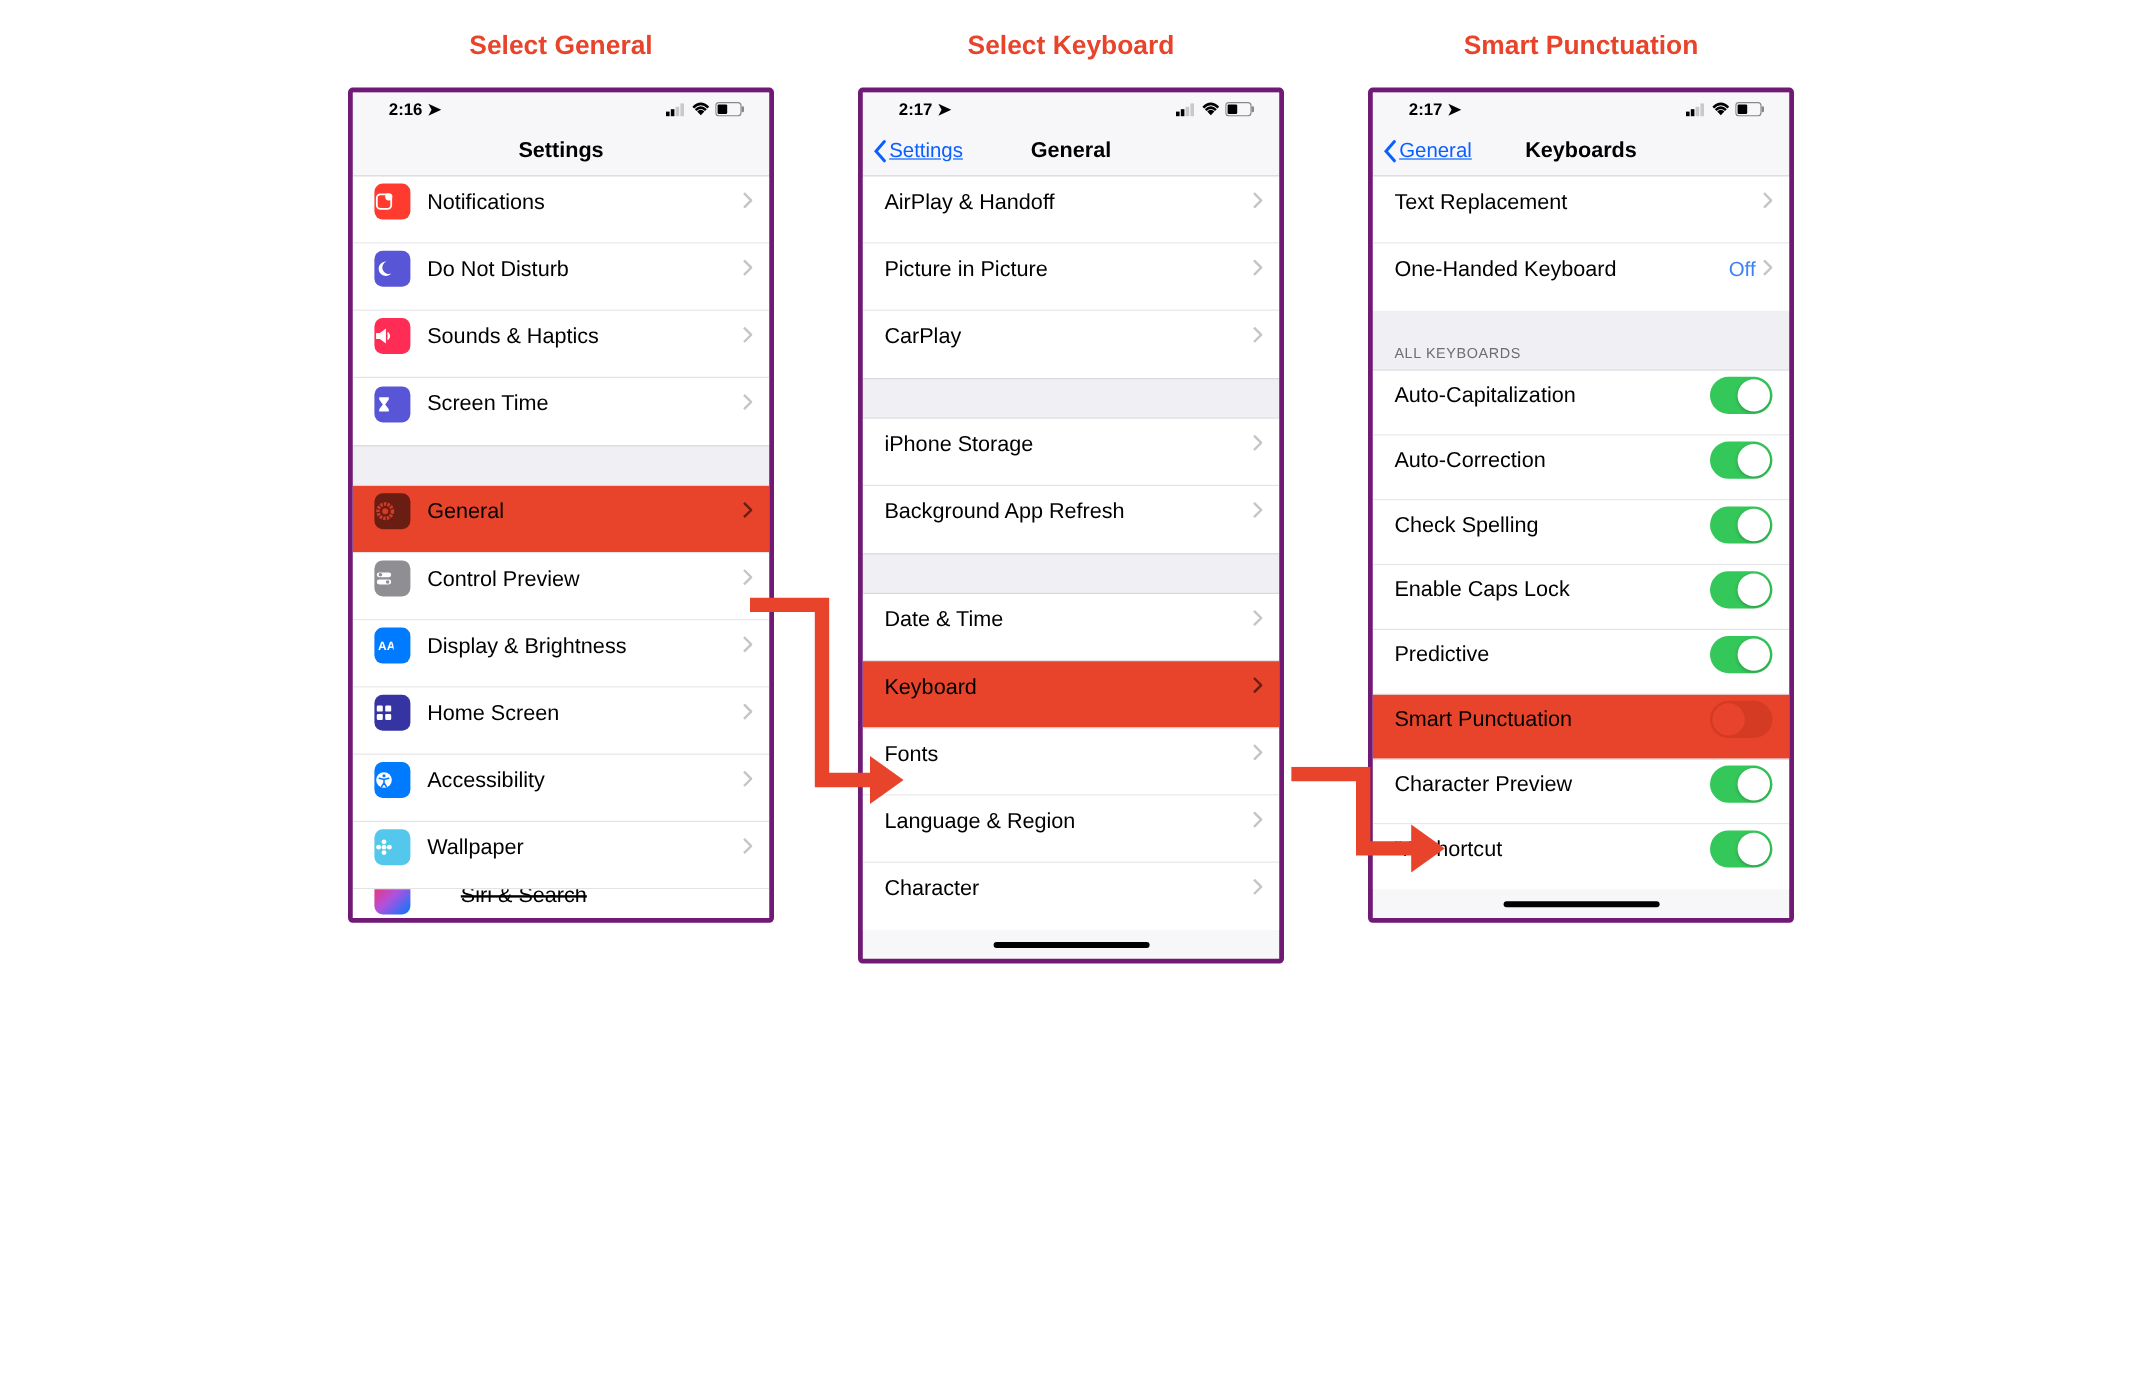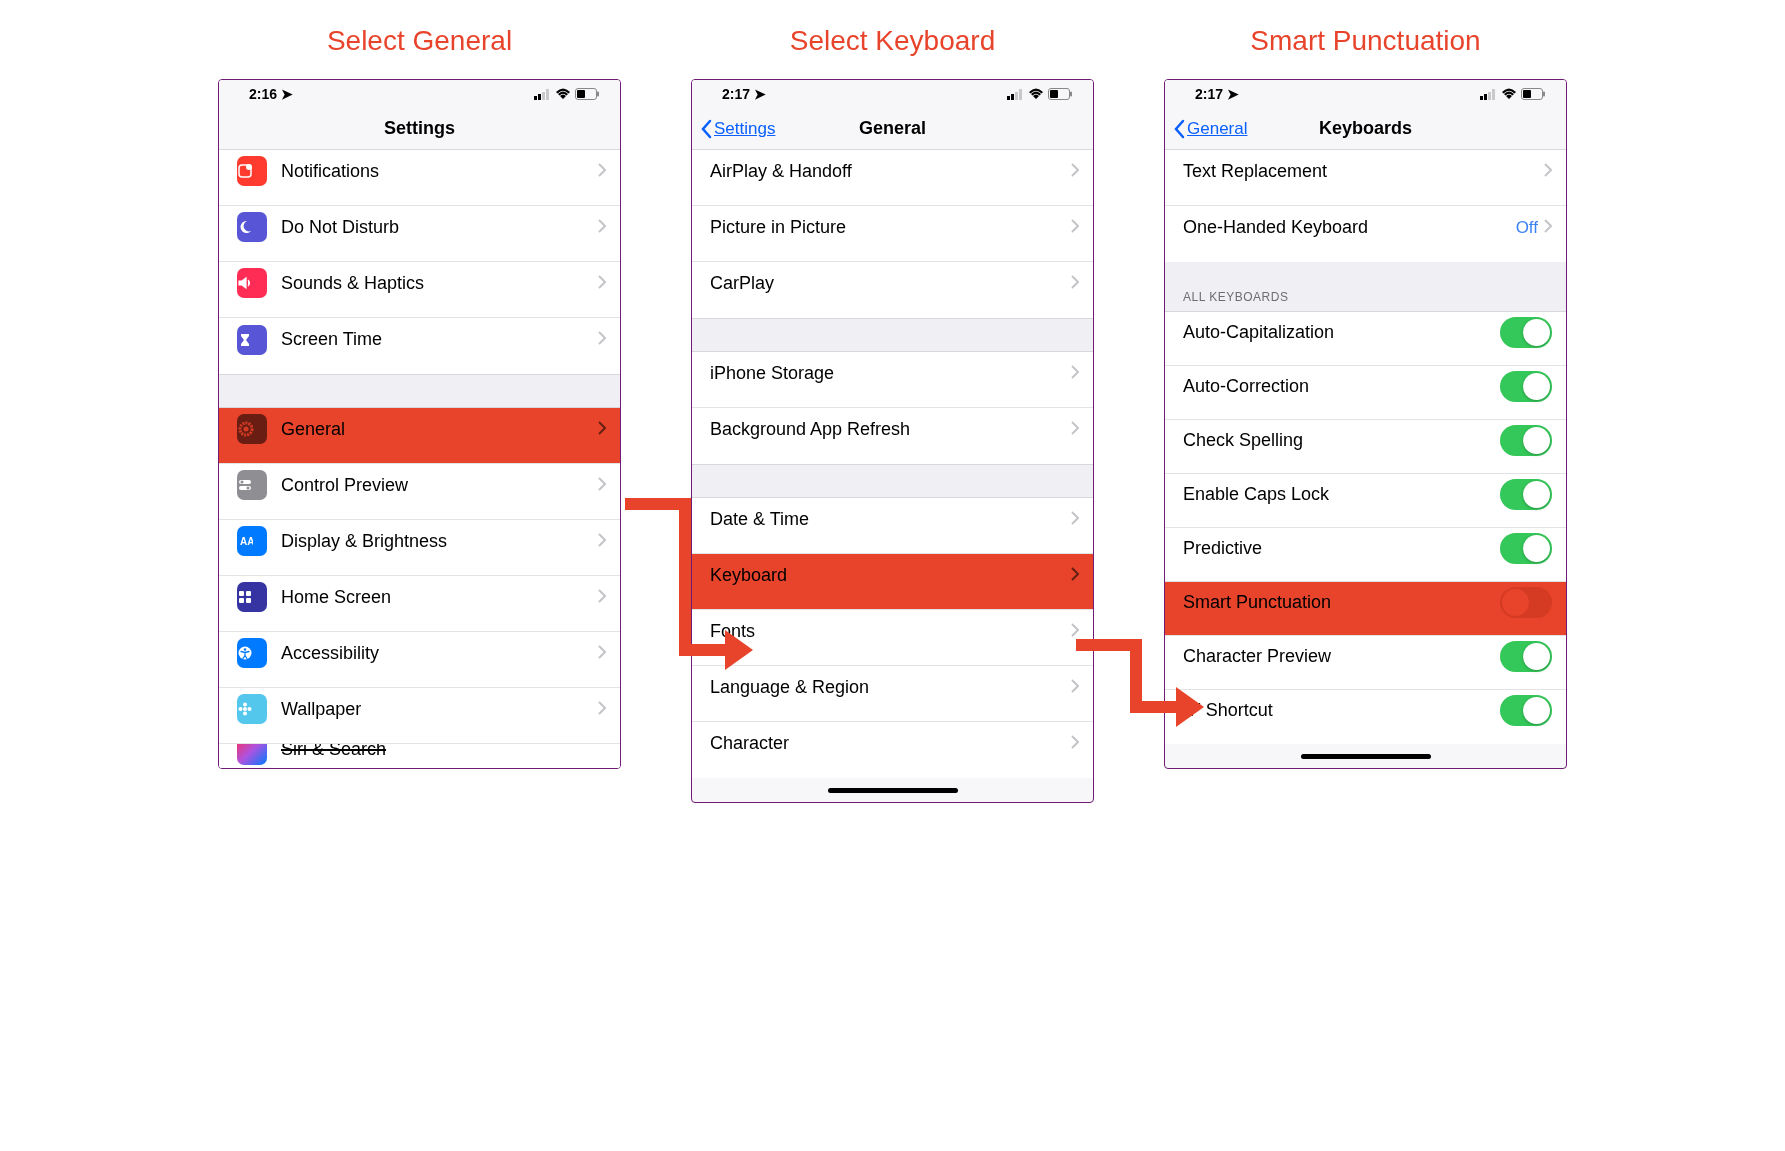--- a/index.html
+++ b/index.html
@@ -11,28 +11,28 @@
   }
   .stage {
     display: flex;
     gap: 70px;
     align-items: flex-start;
     justify-content: center;
   }
   .col { display:flex; flex-direction:column; align-items:center; }
   .caption {
     color:#e8442b;
-    font-weight:400;
-    font-size:28px;
+    font-weight:700;
+    font-size:22px;
     margin-bottom:22px;
   }
   .phone {
-    width: 403px;
+    width: 355px;
     background:#f7f7f9;
-    border:1px solid #701a75;
+    border:4px solid #701a75;
     border-radius:4px;
     overflow:hidden;
     position:relative;
   }
   
   .status {
     height:28px;
     display:flex;
     justify-content:space-between;
     align-items:center;
@@ -297,21 +297,21 @@
                   <circle cx="12.5" cy="8" r="2"></circle>
                 </svg>
               </div>
           <div class="label">Wallpaper</div>
           <div class="chev"><svg width="8" height="14">
                   <path d="M1 1 L7 7 L1 13" stroke-width="2" fill="none" stroke="#c5c5c9"></path>
                 </svg></div>
         </div>
         <div class="row cut" style="min-height:24px">
           <div class="icon" style="background:linear-gradient(135deg,#ff2d55,#af52de,#007aff)"></div>
-          <div class="label" style="text-decoration:line-through;text-decoration-thickness:2px;">Siri &amp; Search</div>
+          <div class="label" style="text-decoration:line-through;text-decoration-thickness:2px;margin-left:28px;">Siri &amp; Search</div>
         </div>
       </div>
     </div>
   </div>
 
   <div class="col">
     <div class="caption">Select Keyboard</div>
     <div class="phone">
       <div class="status">
         <span><span>2:17</span><span class="loc-arrow">➤</span></span>

